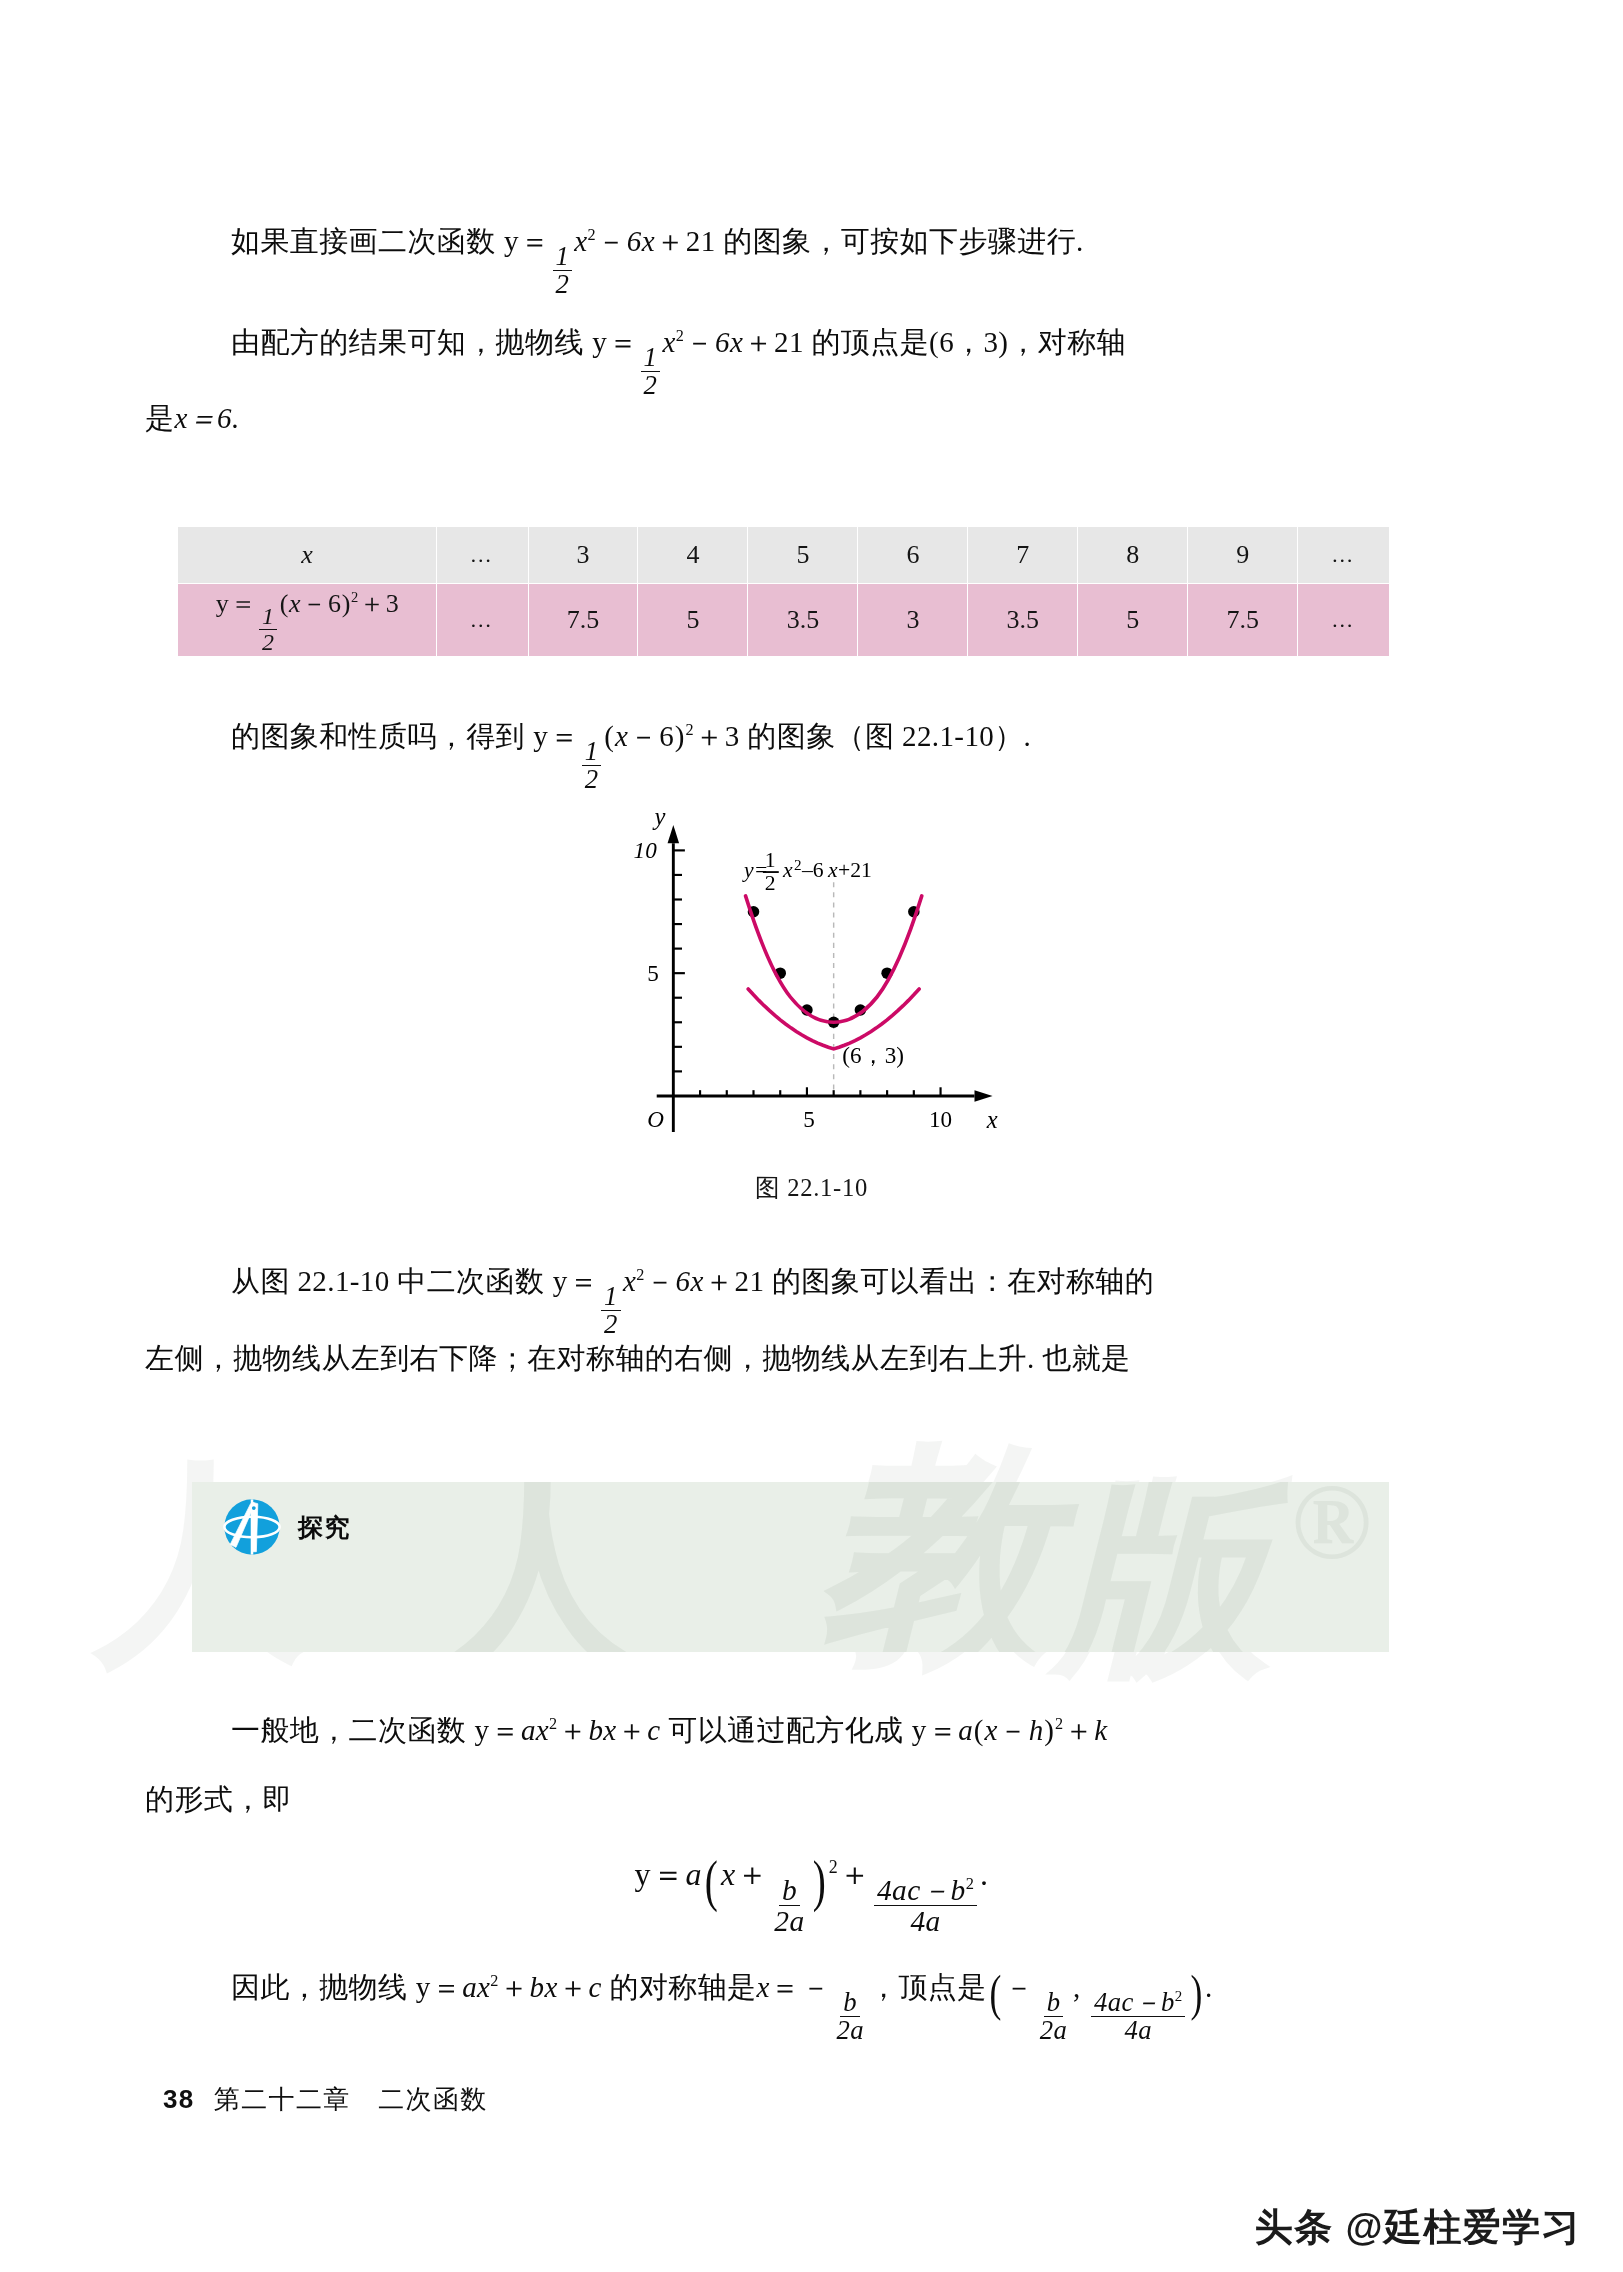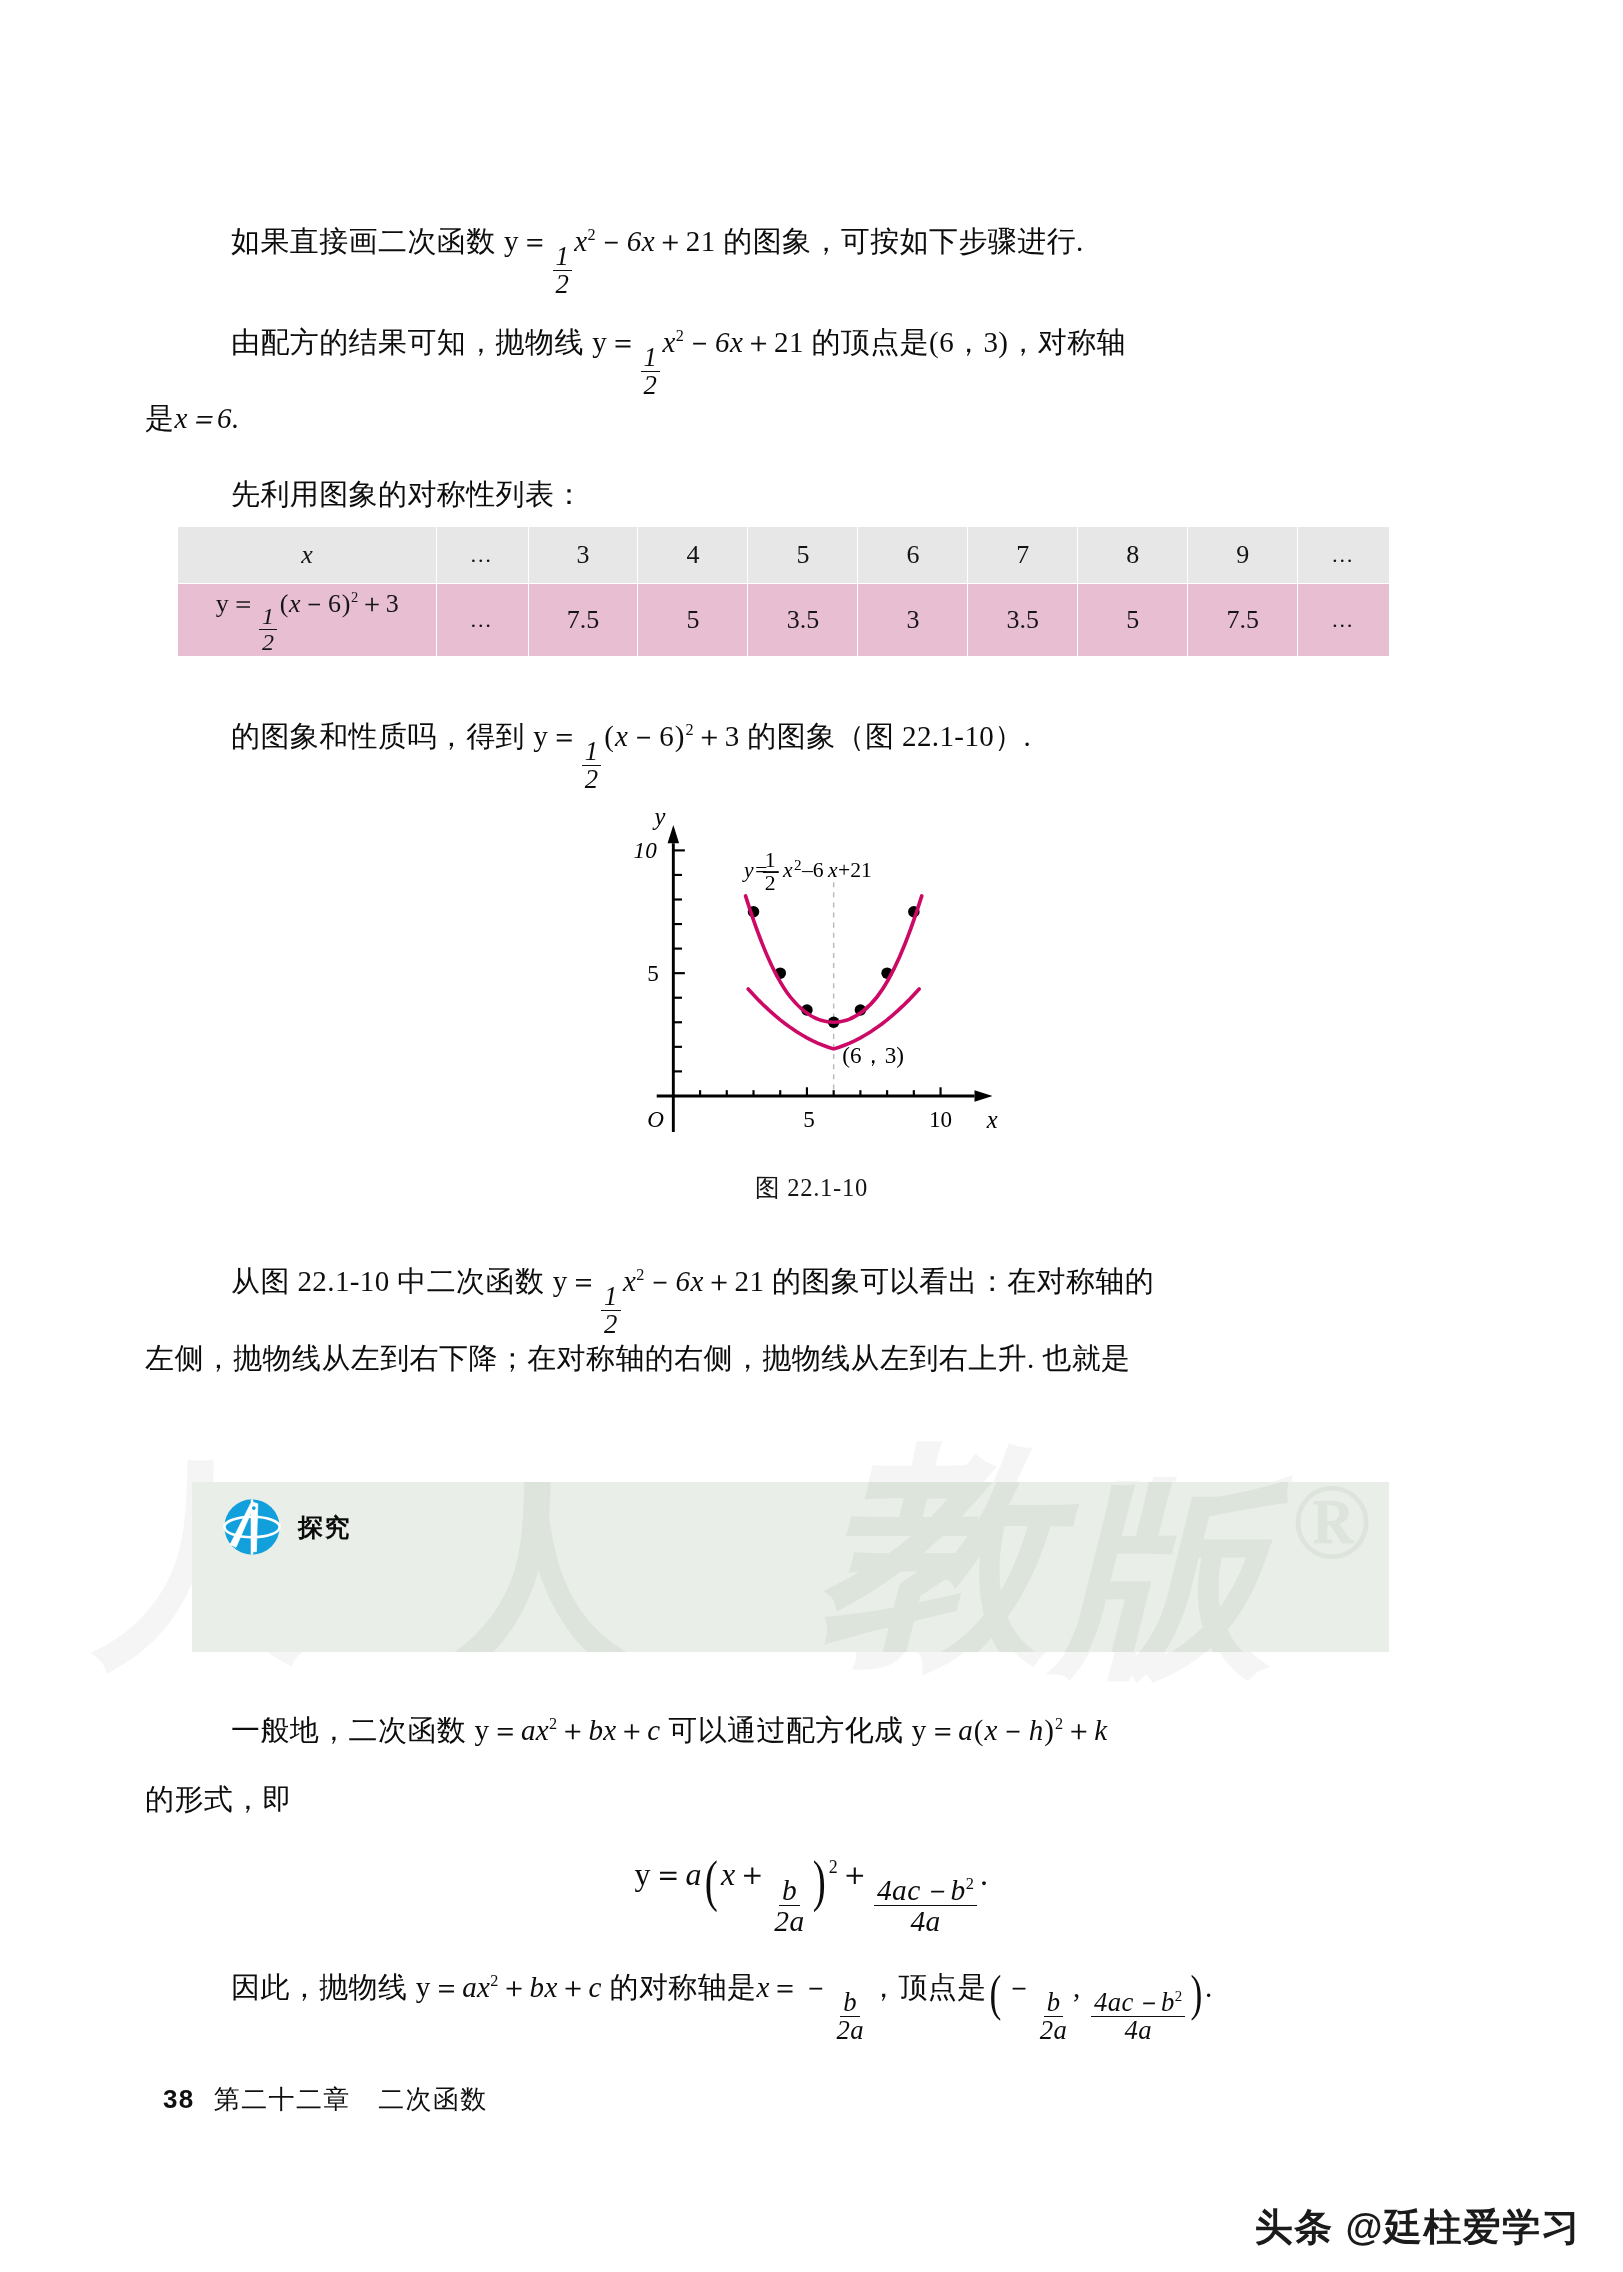--- a/index.html
+++ b/index.html
@@ -200,21 +200,20 @@
           <span class="d">2</span>
         </span><span>x</span><sup class="exp">2</sup><span class="op">－</span><span>6</span><span>x</span><span class="op">＋</span><span class="num">21</span>
     </span>
     <span>的顶点是(6，3)，对称轴</span>
   </div>
 
   <div class="para" style="left:145px; top:394px;">
     <span>是</span><span class="math">x＝6.</span>
   </div>
 
-  <div class="para" style="left:231px; top:470px;">先利用图象的对称性列表：</div>
 
   <table class="value-table" style="left:177px; top:526px; width:1213px;">
     <tbody>
         <tr class="head">
       <td class="label">
         <span class="math">x</span>
       </td>
       <td class="dots">…</td>
       <td class="cell">3</td>
       <td class="cell">4</td>

